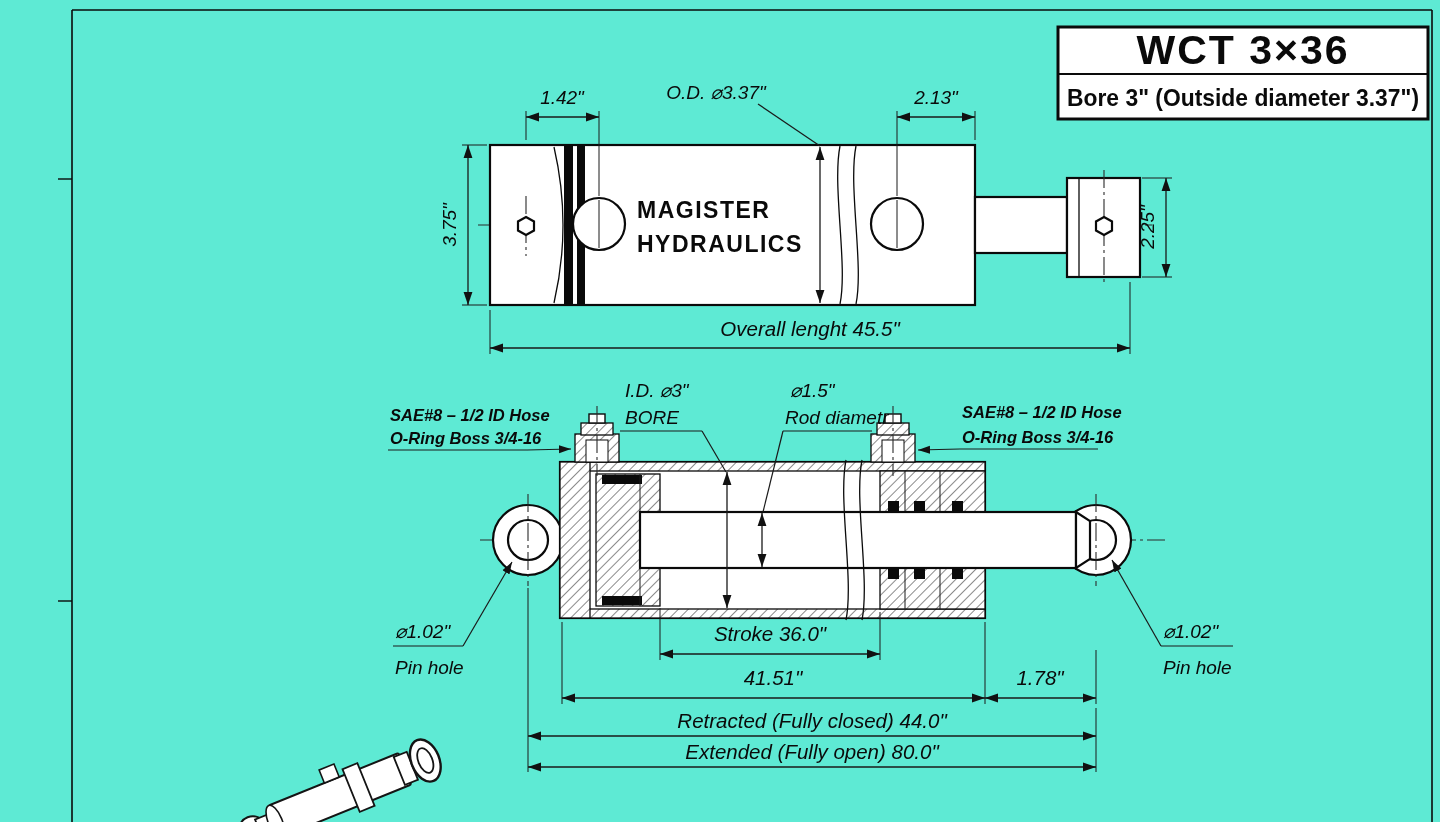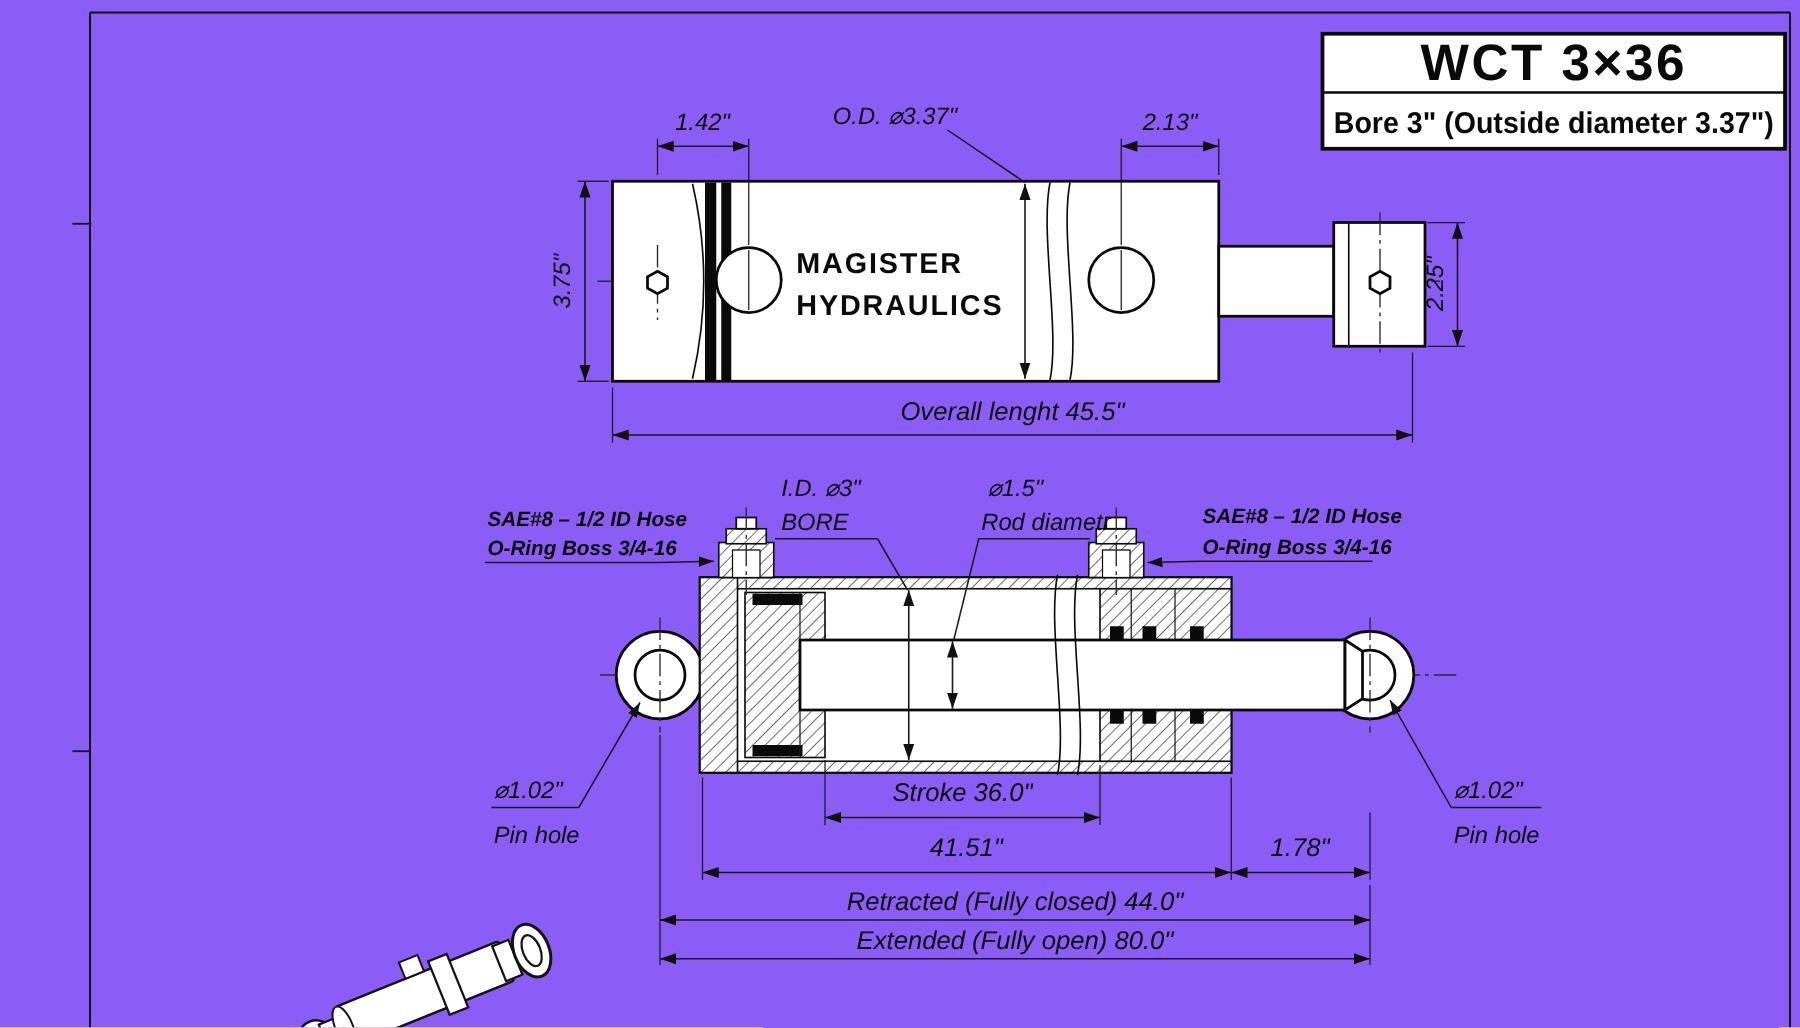--- a/index.html
+++ b/index.html
@@ -1,16 +1,16 @@
 <!DOCTYPE html>
 <html><head>
 <meta charset="utf-8">
 <style>
   html,body{margin:0;padding:0;background:#fff;}
-  .sheet{position:relative;width:1440px;height:822px;background:#8b5cf6;overflow:hidden;}
+  .sheet{position:relative;width:1440px;height:822px;background:#5eead4;overflow:hidden;}
   svg{display:block;}
   text{fill:#0a0a0a;}
   .out{stroke:#0a0a0a;stroke-width:2.2;fill:#fff;}
   .thin{stroke:#0a0a0a;stroke-width:1.3;fill:none;}
   .cl{stroke:#2b2b2b;stroke-width:1.1;fill:none;stroke-dasharray:18 4 3 4;}
   .ext{stroke:#1a1a1a;stroke-width:1;fill:none;}
   .dim{stroke:#1a1a1a;stroke-width:1.3;fill:none;}
   .ldr{stroke:#1a1a1a;stroke-width:1.2;fill:none;}
   .hatchf{fill:url(#hatch);stroke:#0a0a0a;stroke-width:1.3;}
   .seal{fill:#0a0a0a;stroke:none;}

